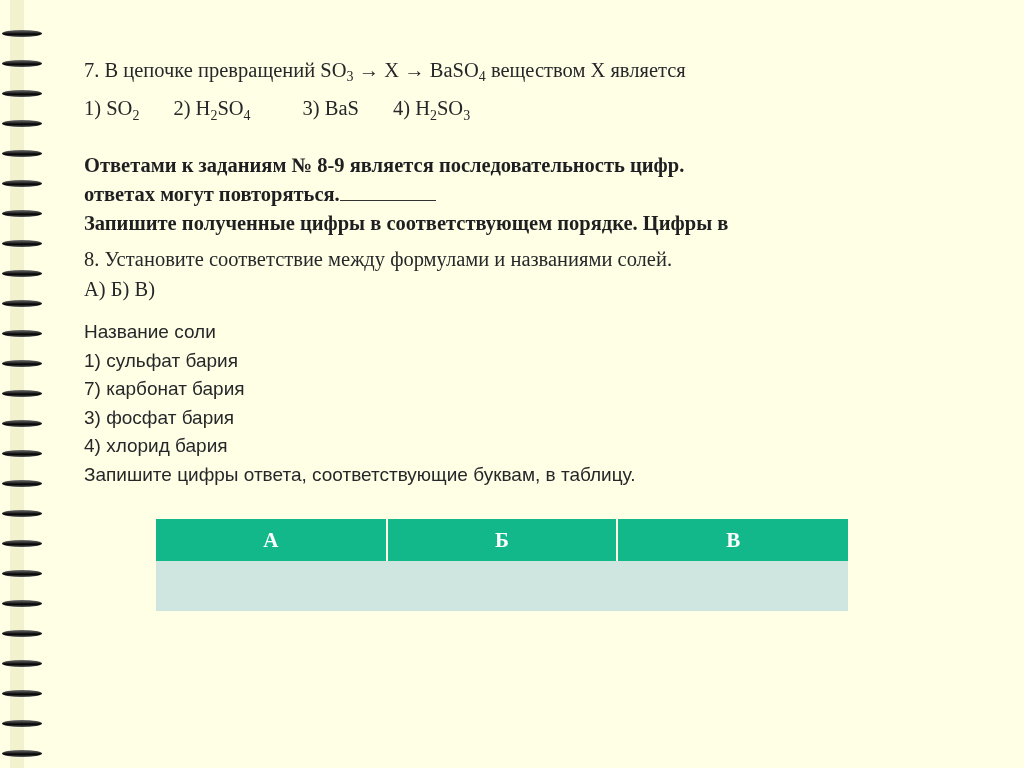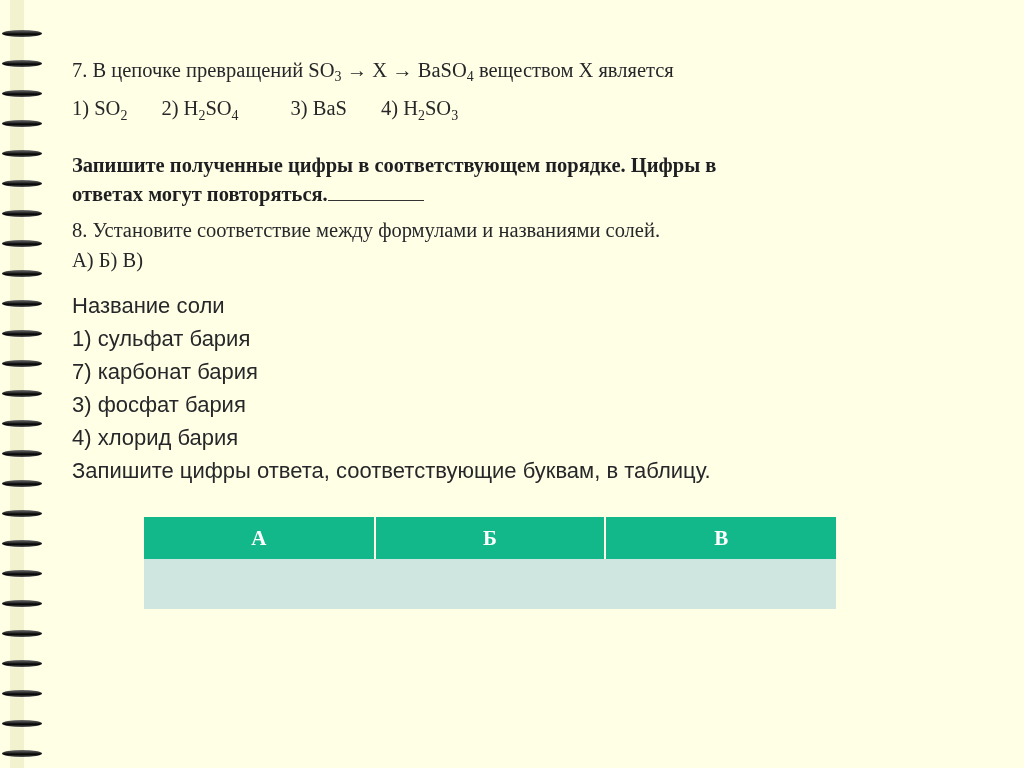--- a/index.html
+++ b/index.html
@@ -42,21 +42,21 @@
   }
   .slide {
     position: absolute;
     left: 46px;
     top: 0;
     width: 978px;
     height: 768px;
   }
   .content {
     position: absolute;
-    left: 26px;
+    left: 38px;
     top: 56px;
     width: 890px;
   }
   .line {
     color: #27272a;
     font-size: 20.5px;
     line-height: 1.38;
     margin: 0 0 2px 0;
     white-space: pre-wrap;
   }
@@ -83,21 +83,21 @@
   sub {
     font-size: 0.68em;
     vertical-align: baseline;
     position: relative;
     bottom: -0.32em;
   }
   .gap-sm { height: 7px; }
   .gap-md { height: 13px; }
   .sans {
     font-family: "Liberation Sans", sans-serif;
-    font-size: 22px;
+    font-size: 19px;
     color: #27272a;
     line-height: 1.5;
     margin: 0;
   }
   .spacer-opts { display: inline-block; width: 34px; }
   .spacer-opts2 { display: inline-block; width: 52px; }
   .spacer-form { display: inline-block; width: 26px; }
 
   table.answer-table {
     border-collapse: collapse;
@@ -156,22 +156,23 @@
   <div class="ring" style="top:750px"></div>
 </div>
 
 <div class="slide">
   <div class="content">
 
     <p class="line q7"><span>7. В цепочке превращений SO</span><sub>3</sub><span> → X → BaSO</span><sub>4</sub><span> веществом X является</span></p>
 
     <p class="line opts"><span>1) SO</span><sub>2</sub><span class="spacer-opts"></span><span>2) H</span><sub>2</sub><span>SO</span><sub>4</sub><span class="spacer-opts2"></span><span>3) BaS</span><span class="spacer-opts"></span><span>4) H</span><sub>2</sub><span>SO</span><sub>3</sub></p>
 
+    <p class="instr">Ответами к заданиям № 8-9 является последовательность цифр.</p>
+    <p class="instr"><span>ответах могут повторяться.</span><span class="blank"></span></p>
     <p class="instr">Запишите полученные цифры в соответствующем порядке. Цифры в</p>
-    <p class="instr"><span>ответах могут повторяться.</span><span class="blank"></span></p>
 
     <div class="gap-sm"></div>
 
     <p class="line">8. Установите соответствие между формулами и названиями солей.</p>
     <p class="line">А) Б) В)</p>
 
 
     <div class="gap-md"></div>
 
     <p class="sans">Название соли</p>

